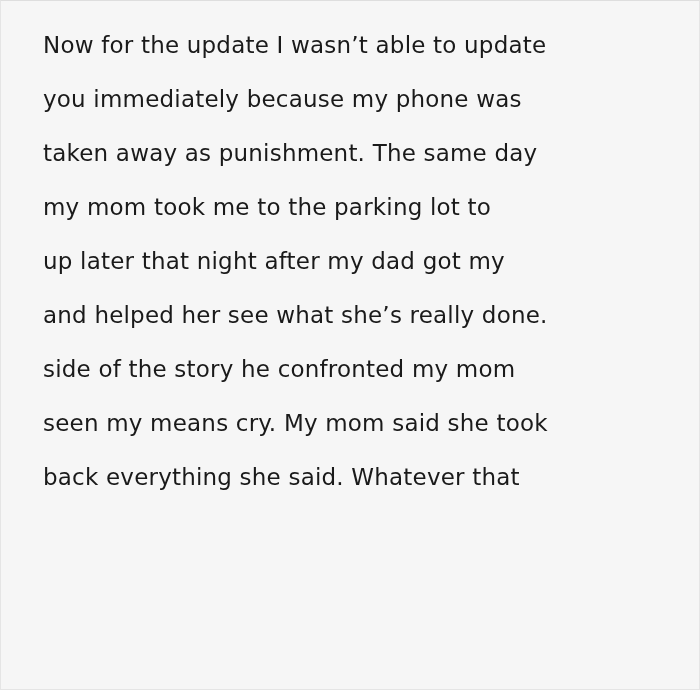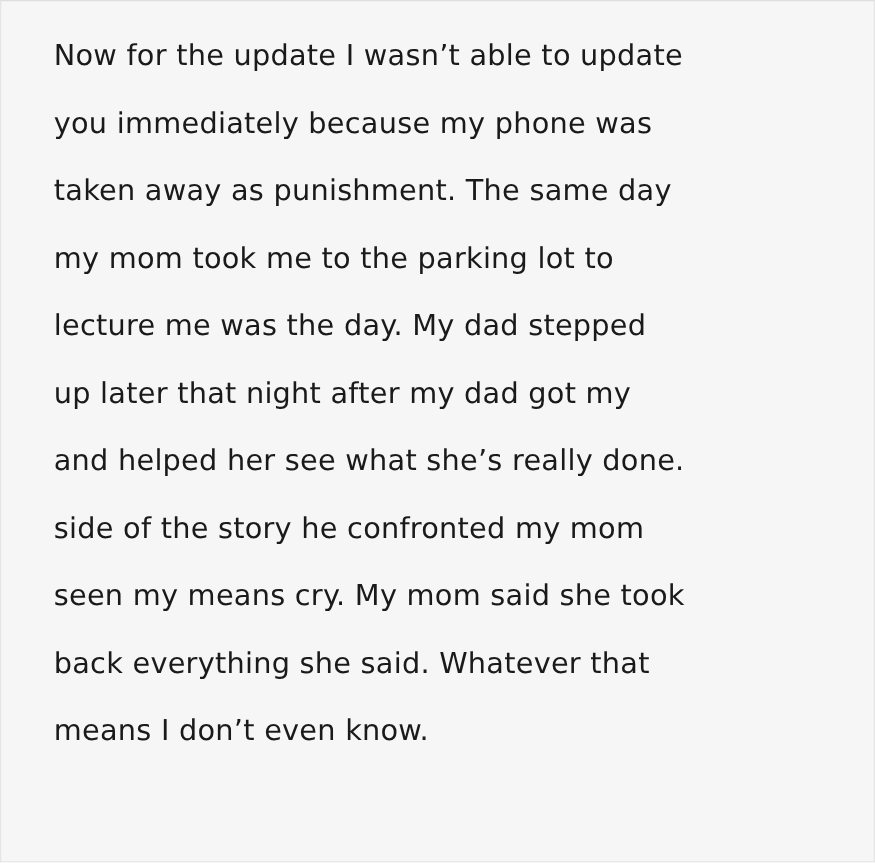--- a/index.html
+++ b/index.html
@@ -27,20 +27,18 @@
   }
 </style>
 </head>
 <body>
 
 <div class="post-card">
   <div class="post-line">Now for the update I wasn’t able to update</div>
   <div class="post-line">you immediately because my phone was</div>
   <div class="post-line">taken away as punishment. The same day</div>
   <div class="post-line">my mom took me to the parking lot to</div>
-  <div class="post-line">lecture me was the day. My dad stepped</div>
   <div class="post-line">up later that night after my dad got my</div>
   <div class="post-line">and helped her see what she’s really done.</div>
   <div class="post-line">side of the story he confronted my mom</div>
   <div class="post-line">seen my means cry. My mom said she took</div>
   <div class="post-line">back everything she said. Whatever that</div>
-  <div class="post-line">means I don’t even know.</div>
 </div>
 
 </body></html>

